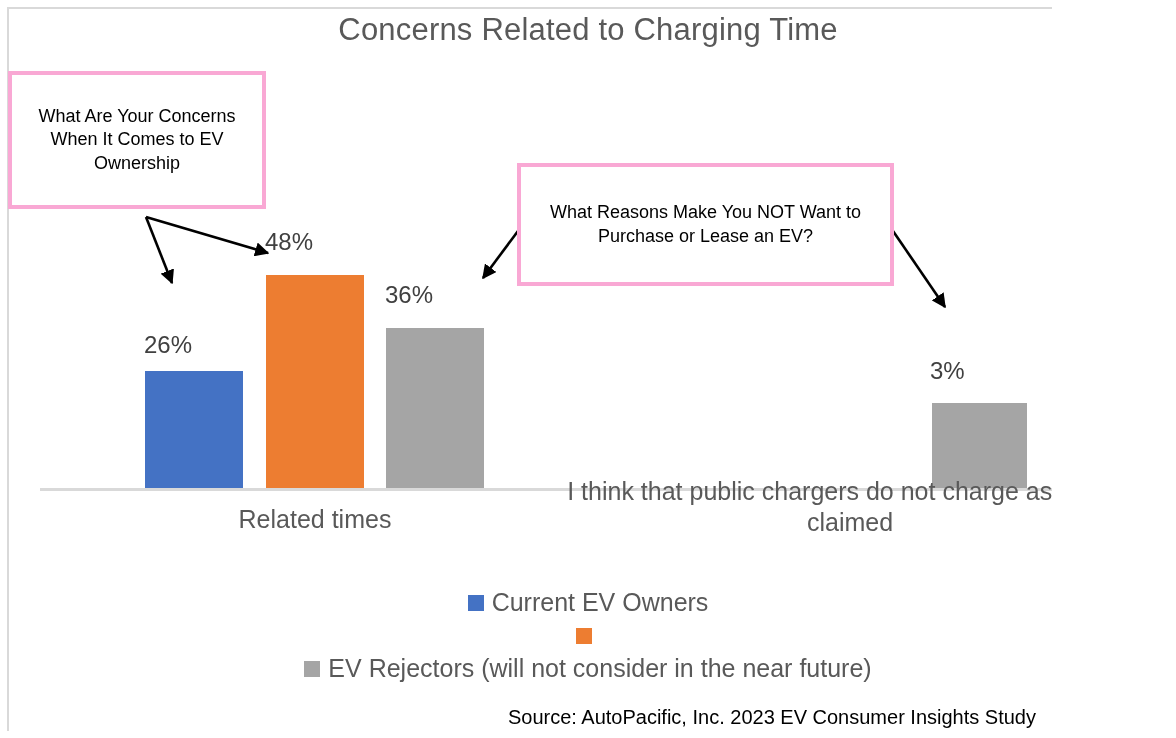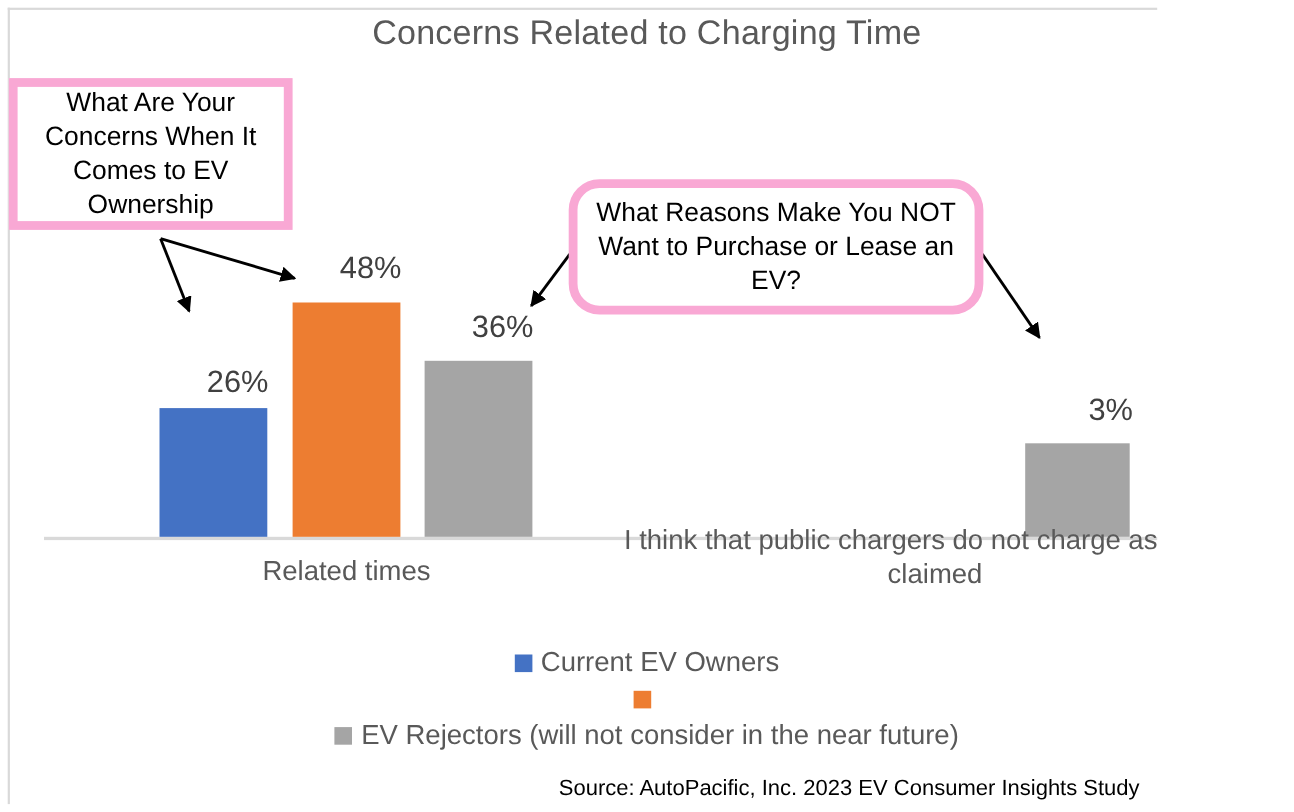--- a/index.html
+++ b/index.html
@@ -67,23 +67,23 @@
   .bars-layer {
     position: absolute;
     left: 0;
     top: 0;
     width: 1176px;
     height: 488px;
   }
 
   .data-label {
     position: absolute;
-    font-size: 28px;
+    font-size: 24px;
     color: #404040;
-    text-align: right;
+    text-align: left;
     white-space: nowrap;
   }
 
   
   .cat-label {
     position: absolute;
     font-size: 25px;
     color: #595959;
     text-align: center;
     line-height: 1.25;
@@ -112,45 +112,44 @@
   }
   .legend-label {
     font-size: 25px;
     color: #595959;
     white-space: nowrap;
   }
 
   
   .callout {
     position: absolute;
-    border: 8px solid #f9a8d4;
+    border: 4px solid #f9a8d4;
     background: #ffffff;
     box-sizing: border-box;
     display: flex;
     align-items: center;
     justify-content: center;
     text-align: center;
     color: #000000;
-    font-size: 24px;
+    font-size: 18px;
     line-height: 1.3;
     padding: 14px 10px;
     z-index: 5;
   }
   #callout-0 {
     left: 8px;
     top: 71px;
     width: 258px;
     height: 138px;
   }
   #callout-1 {
     left: 517px;
     top: 163px;
     width: 377px;
     height: 123px;
-    border-radius: 28px;
   }
 
   .arrows {
     position: absolute;
     left: 0;
     top: 0;
     width: 1176px;
     height: 738px;
     pointer-events: none;
     z-index: 4;

